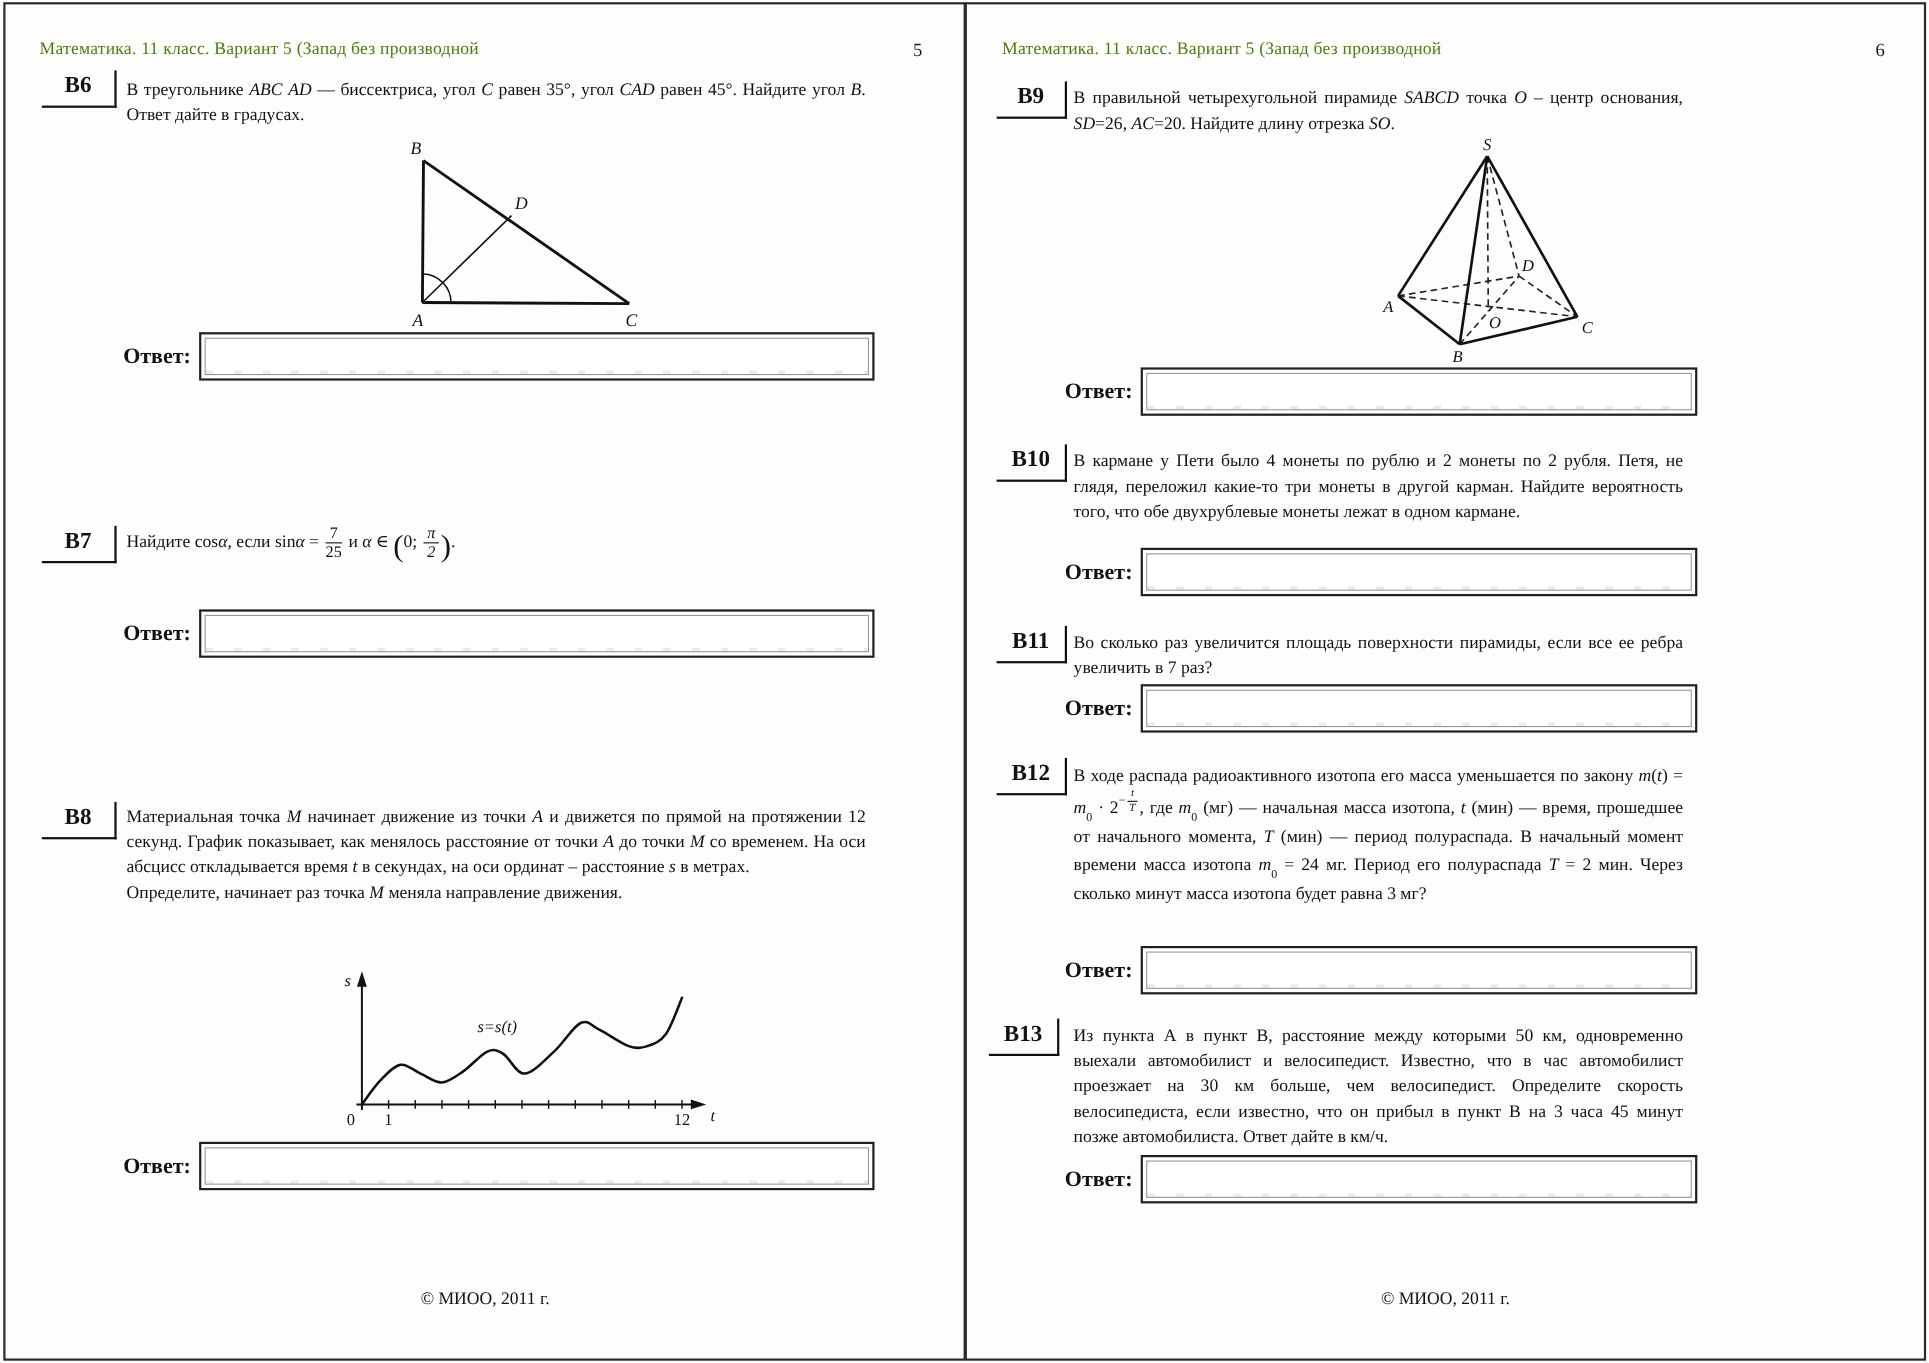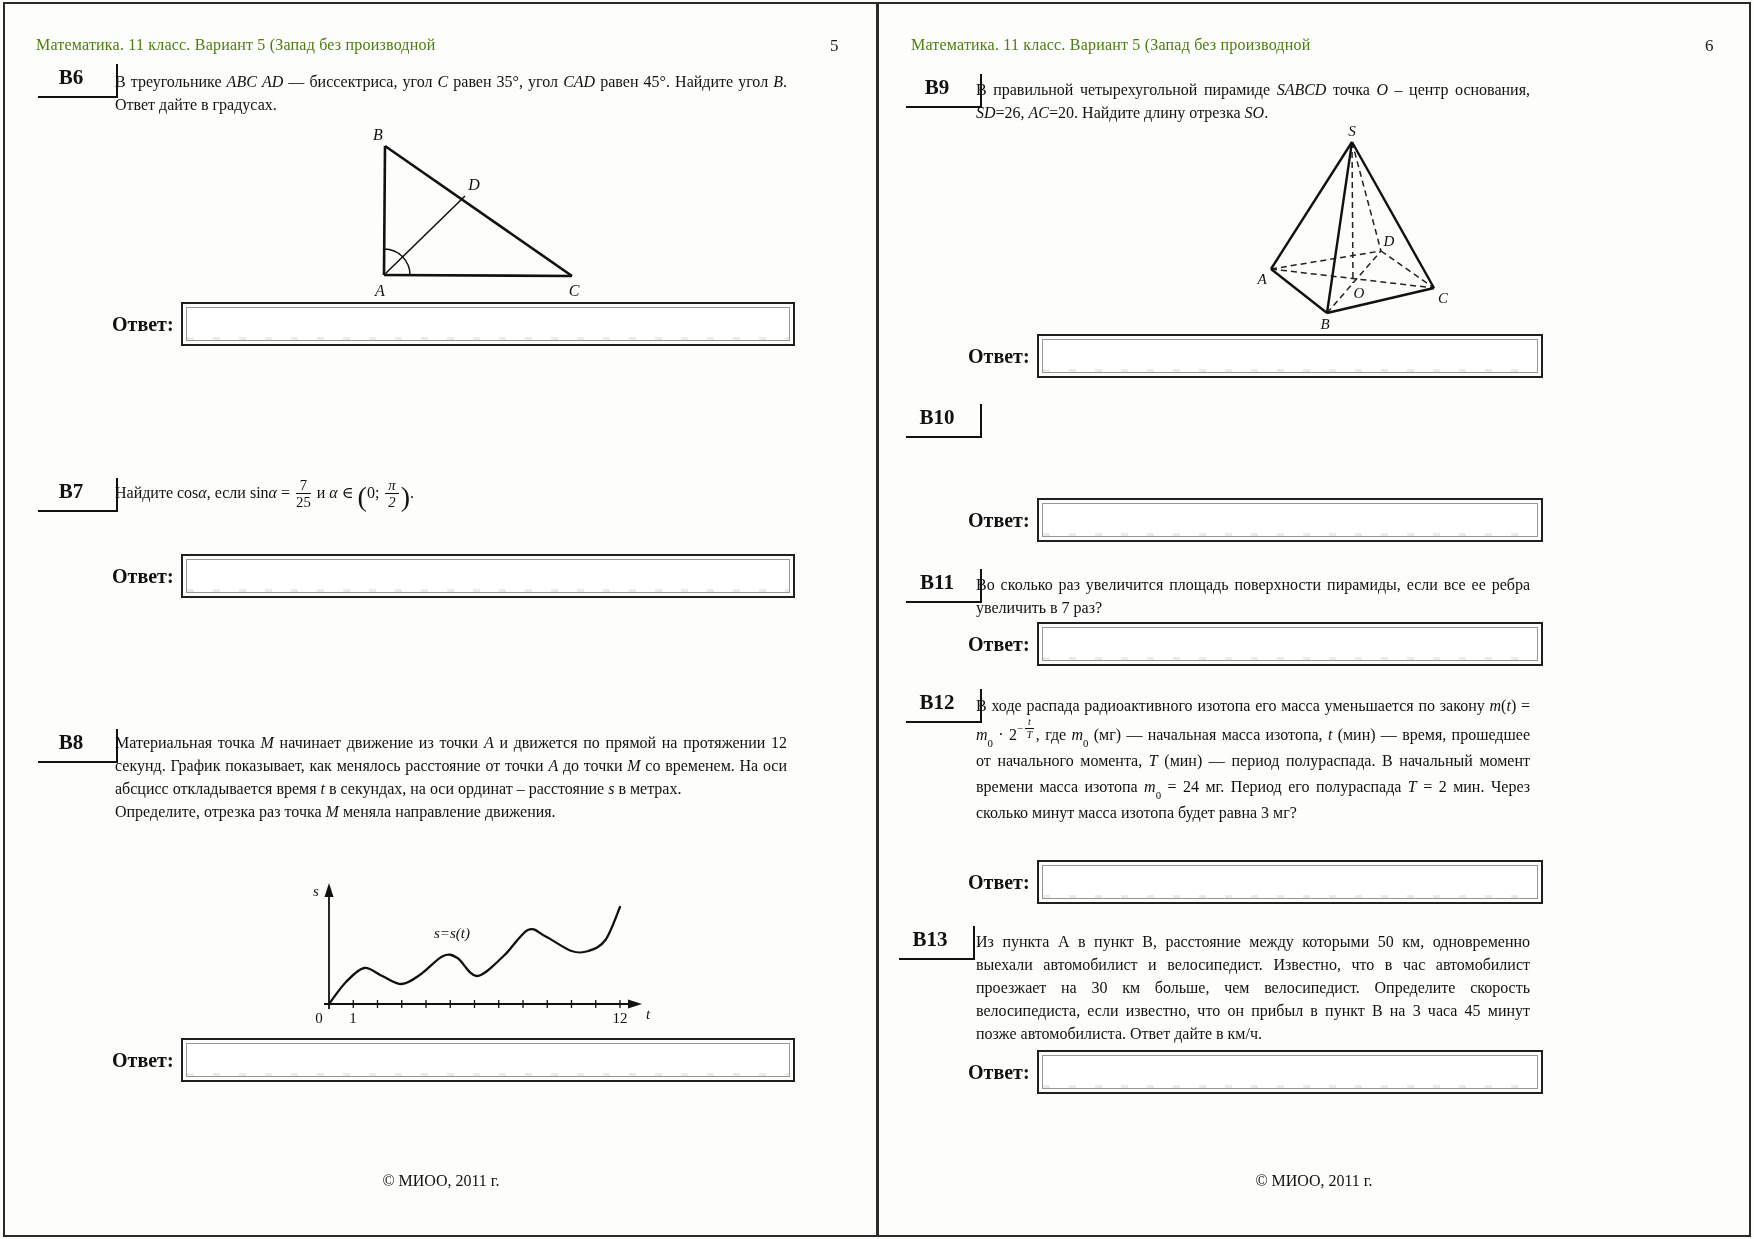--- a/index.html
+++ b/index.html
@@ -3,21 +3,21 @@
 <meta charset="utf-8">
 <style>
   html,body{margin:0;padding:0;background:#e8e8e8;}
   .sheet{position:relative;width:1754px;height:1239px;background:#fdfdfc;overflow:hidden;
          font-family:"Liberation Serif","DejaVu Serif",serif;color:#111;}
   .frame{position:absolute;left:3px;top:2px;right:3px;bottom:2px;border:2px solid #2a2a2a;pointer-events:none;}
   .divider{position:absolute;left:876px;top:3px;bottom:3px;width:3px;background:#2a2a2a;}
   .page-header{position:absolute;font-size:16px;letter-spacing:.2px;color:#4d7c0f;white-space:nowrap;}
   .page-num{position:absolute;font-size:17px;color:#1b1b1b;}
   .plabel{position:absolute;font-weight:bold;font-size:21px;text-align:center;
-          padding:1px 14px 6px 2px;border-bottom:2px solid #111;border-right:2px solid #111;}
+          padding:1px 2px 6px 2px;border-bottom:2px solid #111;border-right:2px solid #111;}
   .ptext{position:absolute;font-size:16px;line-height:23px;text-align:justify;}
   .ptext p{margin:0;}
   .it{font-style:italic;}
   .frac{display:inline-block;text-align:center;vertical-align:-0.62em;line-height:1.05;font-size:0.92em;margin:0 2px;}
   .frac .num{display:block;border-bottom:1.3px solid #111;padding:0 3px 0;}
   .frac .den{display:block;padding-top:1px;}
   sup{font-size:0.68em;position:relative;top:-0.15em;line-height:0;}
   sub{font-size:0.68em;position:relative;top:0.25em;line-height:0;}
   .bigp{font-size:1.75em;font-weight:400;vertical-align:-0.28em;line-height:0;}
   .answer-row{position:absolute;display:flex;align-items:center;gap:7px;}
@@ -69,21 +69,21 @@
   <div class="answer-row" style="left:112px;top:554px">
     <span class="answer-label">Ответ:</span>
     <div class="answer-box" style="width:614px">
         <div class="answer-inner"></div>
       </div>
   </div>
 
   <div class="plabel" style="left:38px;top:729px;width:62px">B8</div>
   <div class="ptext" style="left:115px;top:731px;width:672px">
     <p><span class="">Материальная точка </span><span class="it ">M</span><span class=""> начинает движение из точки </span><span class="it ">A</span><span class=""> и движется по прямой на протяжении 12 секунд. График показывает, как менялось расстояние от точки </span><span class="it ">A</span><span class=""> до точки </span><span class="it ">M</span><span class=""> со временем. На оси абсцисс откладывается время </span><span class="it ">t</span><span class=""> в секундах, на оси ординат – расстояние </span><span class="it ">s</span><span class=""> в метрах.</span></p>
-    <p><span class="">Определите, отрезка раз точка </span><span class="it ">M</span><span class=""> меняла направление движения.</span></p>
+    <p><span class="">Определите, начинает раз точка </span><span class="it ">M</span><span class=""> меняла направление движения.</span></p>
   </div>
 
   <svg class="fig" style="left:280px;top:878px" width="380" height="152" viewBox="0 0 380 152">
     <line x1="44" y1="126" x2="352" y2="126" stroke="#111" stroke-width="1.8"></line>
     <polygon points="362,126 348,121.5 348,130.5" fill="#111"></polygon>
     <line x1="49" y1="131" x2="49" y2="16" stroke="#111" stroke-width="1.8"></line>
     <polygon points="49,5 44.5,19 53.5,19" fill="#111"></polygon>
     <g stroke="#111" stroke-width="1.3">
         <line x1="73.25" x2="73.25" y1="122" y2="130"></line>
         <line x1="97.5" x2="97.5" y1="122" y2="130"></line>
@@ -147,20 +147,21 @@
   </svg>
 
   <div class="answer-row" style="left:968px;top:334px">
     <span class="answer-label">Ответ:</span>
     <div class="answer-box" style="width:506px">
         <div class="answer-inner"></div>
       </div>
   </div>
 
   <div class="plabel" style="left:906px;top:404px;width:58px">B10</div>
+  <div class="ptext" style="left:976px;top:408px;width:554px">В кармане у Пети было 4 монеты по рублю и 2 монеты по 2 рубля. Петя, не глядя, переложил какие-то три монеты в другой карман. Найдите вероятность того, что обе двухрублевые монеты лежат в одном кармане.</div>
 
   <div class="answer-row" style="left:968px;top:498px">
     <span class="answer-label">Ответ:</span>
     <div class="answer-box" style="width:506px">
         <div class="answer-inner"></div>
       </div>
   </div>
 
   <div class="plabel" style="left:906px;top:569px;width:58px">B11</div>
   <div class="ptext" style="left:976px;top:573px;width:554px">Во сколько раз увеличится площадь поверхности пирамиды, если все ее ребра увеличить в 7 раз?</div>

